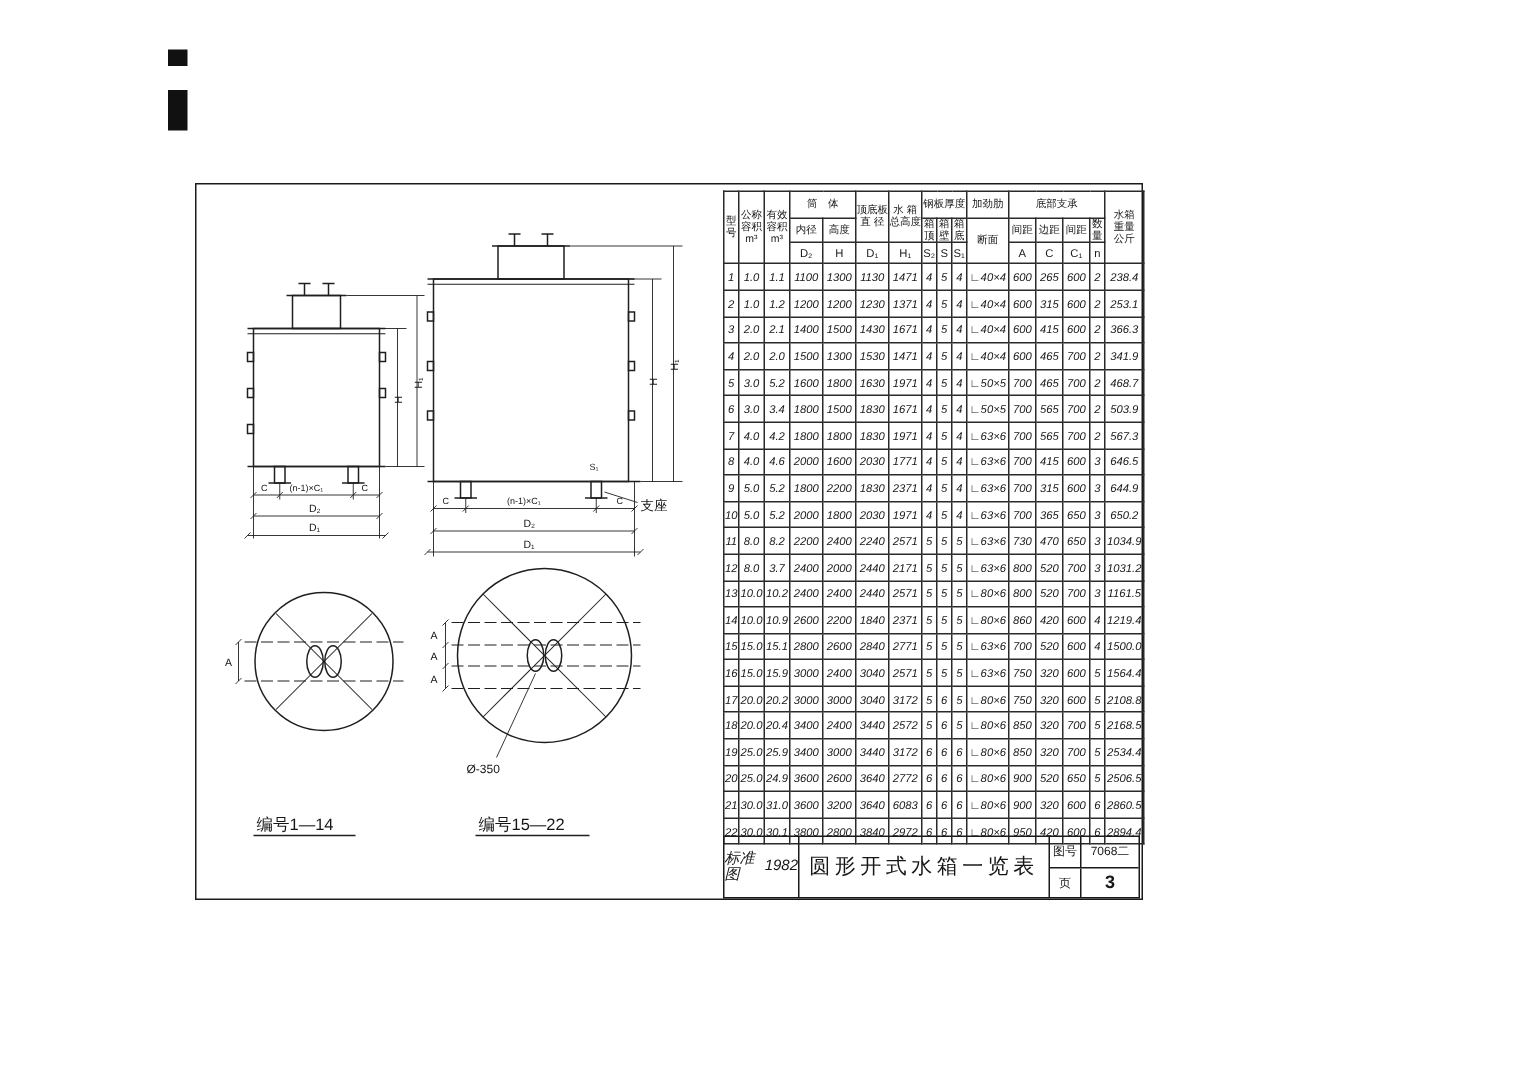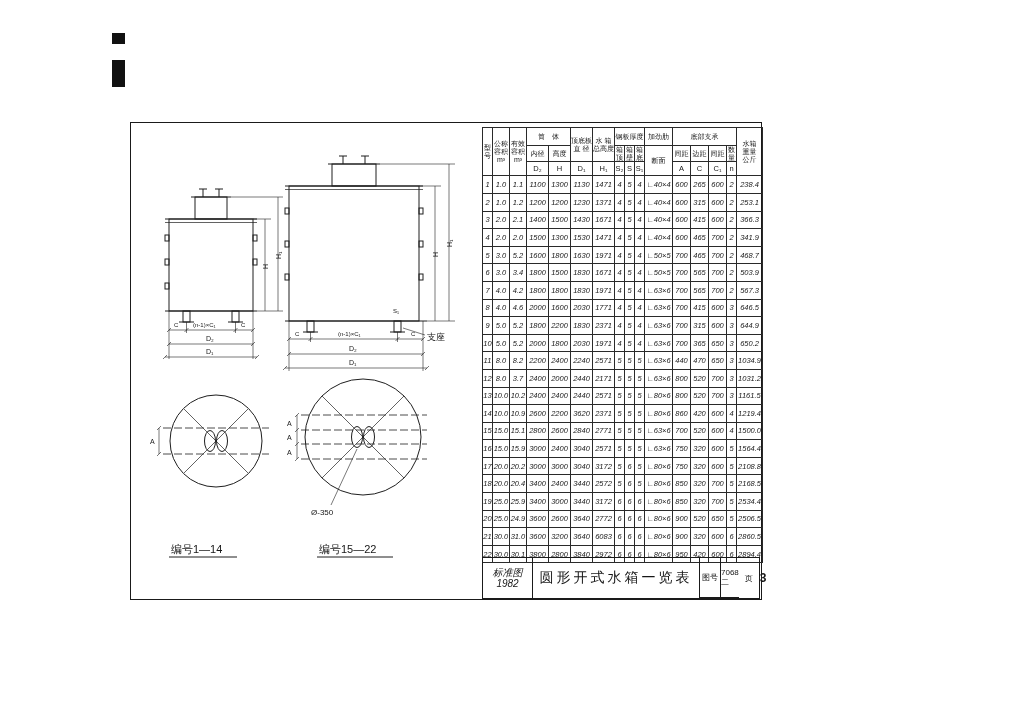--- a/index.html
+++ b/index.html
@@ -14,24 +14,24 @@
   #tbl th,#tbl td{border:1px solid #2a2a2a;padding:0;text-align:center;vertical-align:middle;overflow:hidden;}
   #tbl th{font-weight:normal;font-size:7px;line-height:1.1;white-space:pre-line;}
   #tbl thead tr:nth-child(1) th{height:17px;}
   #tbl thead tr:nth-child(2) th{height:15px;}
   #tbl thead tr:nth-child(3) th{height:13px;font-size:7.5px;}
   #tbl tbody td{font-size:7.5px;font-style:italic;height:16.6px;white-space:nowrap;}
   #tbl{border:1.5px solid #1a1a1a;}
   
   #tblock{position:absolute;left:351px;top:434px;width:278px;height:42px;border:1.5px solid #1a1a1a;
           box-sizing:border-box;display:flex;}
-  #std-box{width:50px;border-right:1.2px solid #1a1a1a;box-sizing:border-box;display:flex;flex-direction:column;
+  #std-box{width:50px;border-right:1.2px solid #1a1a1a;box-sizing:border-box;display:flex;flex-direction:row;
            align-items:center;justify-content:center;font-size:10px;font-style:italic;line-height:1.15;}
   #tb-title{flex:1;display:flex;align-items:center;justify-content:center;font-size:14px;letter-spacing:3px;}
-  #no-box{width:60px;border-left:1.2px solid #1a1a1a;box-sizing:border-box;display:flex;flex-direction:row;}
+  #no-box{width:60px;border-left:1.2px solid #1a1a1a;box-sizing:border-box;display:flex;flex-direction:column;}
   .no-row{flex:1;display:flex;border-bottom:1px solid #1a1a1a;}
   .no-row:last-child{border-bottom:none;}
   .no-lab{width:20px;border-right:1px solid #1a1a1a;display:flex;align-items:center;justify-content:center;font-size:8px;}
   .no-val{flex:1;display:flex;align-items:center;justify-content:center;font-size:8px;}
   .no-val.big{font-size:12px;font-weight:bold;}
   svg text{fill:#161616;}
   svg .ln{stroke:#1f1f1f;fill:none;}
 </style>
 </head>
 <body>
@@ -451,21 +451,21 @@
               <td>8.0</td>
               <td>8.2</td>
               <td>2200</td>
               <td>2400</td>
               <td>2240</td>
               <td>2571</td>
               <td>5</td>
               <td>5</td>
               <td>5</td>
               <td>∟63×6</td>
-              <td>440</td>
+              <td>730</td>
               <td>470</td>
               <td>650</td>
               <td>3</td>
               <td>1034.9</td>
             </tr>
             <tr>
               <td>12</td>
               <td>8.0</td>
               <td>3.7</td>
               <td>2400</td>
@@ -499,21 +499,21 @@
               <td>700</td>
               <td>3</td>
               <td>1161.5</td>
             </tr>
             <tr>
               <td>14</td>
               <td>10.0</td>
               <td>10.9</td>
               <td>2600</td>
               <td>2200</td>
-              <td>3620</td>
+              <td>1840</td>
               <td>2371</td>
               <td>5</td>
               <td>5</td>
               <td>5</td>
               <td>∟80×6</td>
               <td>860</td>
               <td>420</td>
               <td>600</td>
               <td>4</td>
               <td>1219.4</td>

